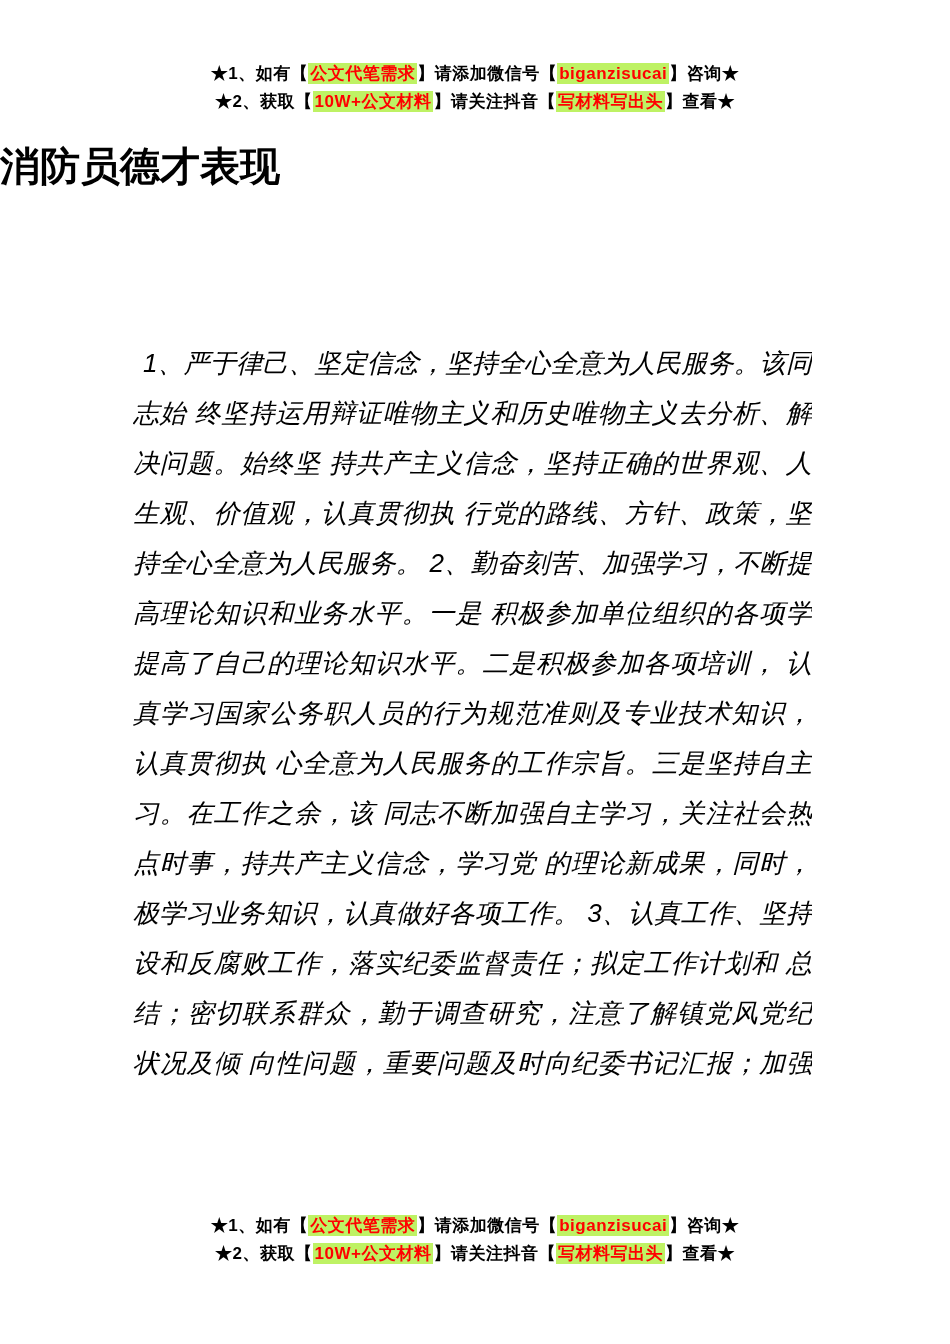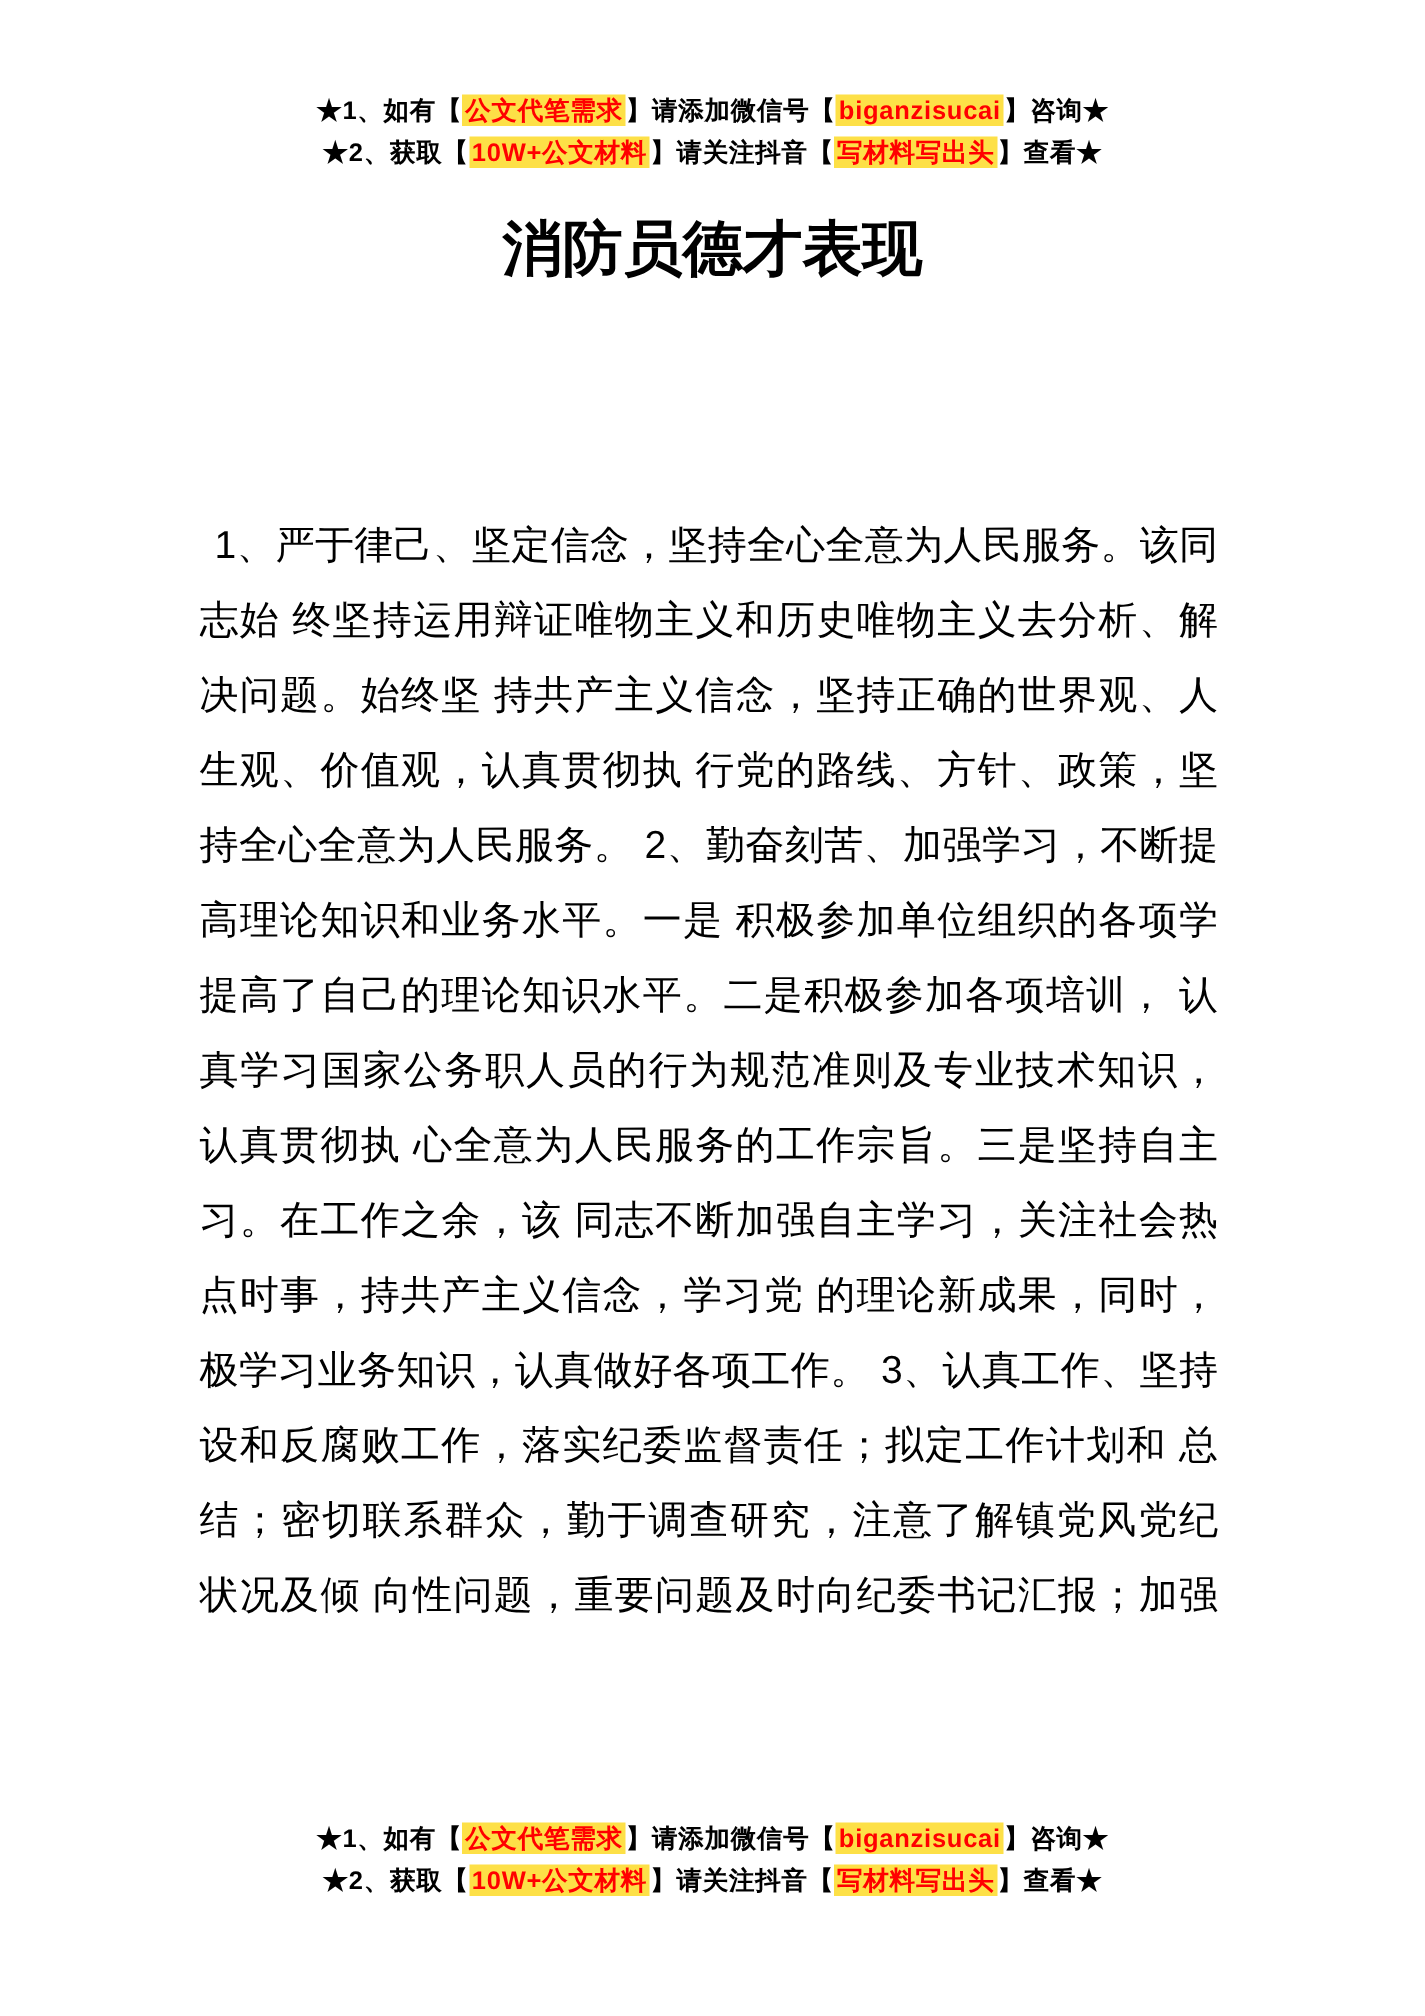--- a/index.html
+++ b/index.html
@@ -19,51 +19,52 @@
     text-align: center;
     font-size: 17px;
     font-weight: bold;
     line-height: 28px;
     letter-spacing: 0.5px;
   }
   .promo--header { top: 60px; }
   .promo--footer { top: 1212px; }
   .promo .hl {
     color: #ff0000;
-    background: #fde047;
+    background: #bef264;
     padding: 1px 2px;
   }
   .promo .ul {
     text-underline-offset: 3px;
     text-decoration-thickness: 2px;
   }
   .doc-title {
     position: absolute;
     top: 142px;
     left: 0;
     width: 100%;
-    text-align: center;
+    text-align: left;
     font-size: 40px;
     font-weight: bold;
     line-height: 48px;
   }
   .body-text {
     position: absolute;
     top: 338px;
     left: 133px;
     width: 679px;
     font-size: 26px;
     color: #000000;
   }
   .bline {
     height: 50px;
     line-height: 50px;
     text-align: justify;
     text-align-last: justify;
     overflow: hidden;
+    font-style: italic;
   }
   .bline--first { padding-left: 10px; }
 </style>
 </head>
 <body>
 
 <div class="page">
 
   <div class="promo promo--header">
     <div>

